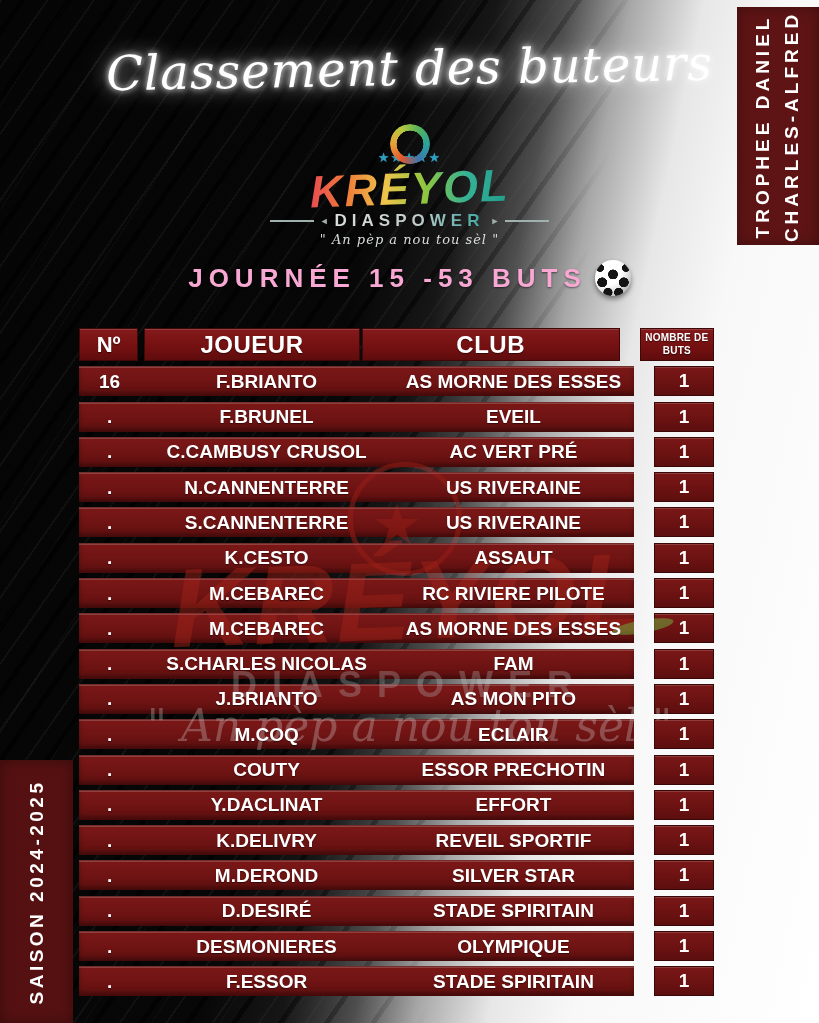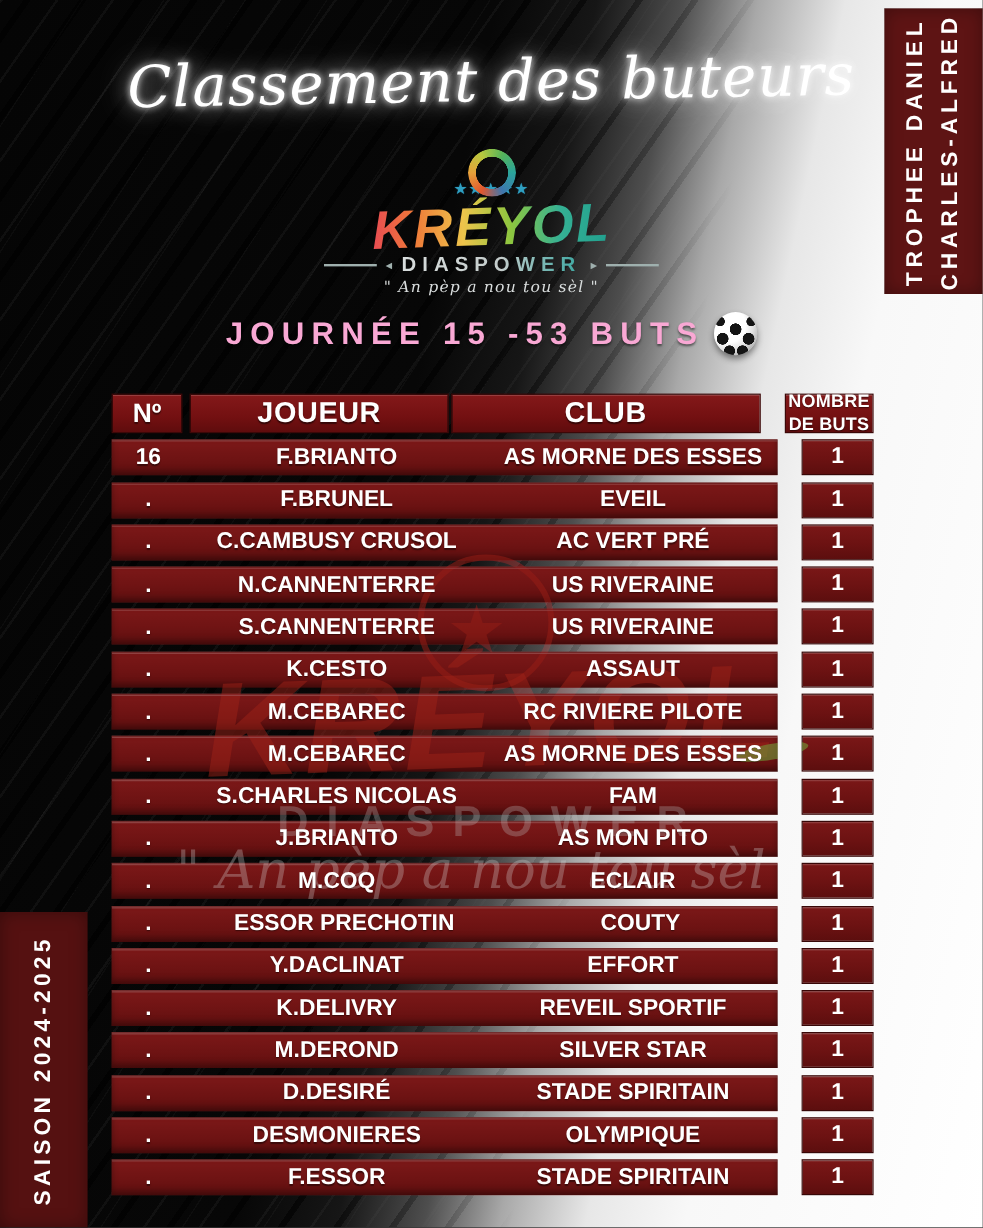--- a/index.html
+++ b/index.html
@@ -65,33 +65,33 @@
         radial-gradient(circle at 50% 40%, #141414 0 17%, transparent 18%),
         radial-gradient(circle at 20% 62%, #141414 0 13%, transparent 14%),
         radial-gradient(circle at 80% 62%, #141414 0 13%, transparent 14%),
         radial-gradient(circle at 36% 90%, #141414 0 11%, transparent 12%),
         radial-gradient(circle at 66% 90%, #141414 0 11%, transparent 12%),
         radial-gradient(circle at 86% 22%, #141414 0 9%, transparent 10%),
         radial-gradient(circle at 14% 22%, #141414 0 9%, transparent 10%),
         radial-gradient(circle at 32% 30%, #ffffff 0 42%, #e3e3e3 60%, #a5a5a5 86%, #6f6f6f 100%);
       box-shadow:0 3px 5px rgba(0,0,0,.45);}
   
-  .table{position:absolute;left:93px;top:328px;width:635px;display:flex;
+  .table{position:absolute;left:79px;top:328px;width:635px;display:flex;
       flex-direction:column;gap:5.3px;z-index:4;}
   .hrow,.trow{display:flex;align-items:stretch;}
   .hrow{height:33px;}
   .trow{height:30px;}
   .hcell{background:linear-gradient(180deg,#84191a 0%,#731011 60%,#5f0c0d 100%);
       border:1px solid #3c0808;box-sizing:border-box;color:#fff;font-weight:bold;
       display:flex;align-items:center;justify-content:center;
       box-shadow:inset 0 1px 0 rgba(255,255,255,.16);text-shadow:0 1px 1px rgba(0,0,0,.5);}
   .h-rank{width:64px;font-size:22px;}
   .h-player{width:233px;margin-left:6px;font-size:24px;letter-spacing:.5px;}
   .h-club{width:279px;margin-left:2px;font-size:24px;letter-spacing:.5px;}
-  .h-goals{width:80px;margin-left:20px;font-size:15px;line-height:1.25;
+  .h-goals{width:80px;margin-left:20px;font-size:10px;line-height:1.25;
       text-align:center;letter-spacing:.2px;padding:0 2px;}
   .rowbar{width:555px;display:flex;align-items:center;
       background:linear-gradient(180deg,#7c1818 0%,#6e1313 55%,#5e0f0f 100%);
       box-shadow:inset 0 1px 0 rgba(255,255,255,.18), inset 0 -3px 5px rgba(0,0,0,.35);
       border-top:1px solid rgba(255,255,255,.12);box-sizing:border-box;gap:12px;}
   .cell{color:#fff;font-weight:bold;font-size:19px;text-align:center;
       text-shadow:0 1px 1px rgba(0,0,0,.45);}
   .c-rank{width:64px;}
   .c-player{width:239px;}
   .c-club{width:252px;}
@@ -260,22 +260,22 @@
         <div class="cell c-rank">.</div>
         <div class="cell c-player">M.COQ</div>
         <div class="cell c-club">ECLAIR</div>
       </div>
       <div class="goalbox">1</div>
     </div>
   
     <div class="trow">
       <div class="rowbar">
         <div class="cell c-rank">.</div>
+        <div class="cell c-player">COUTY</div>
         <div class="cell c-club">ESSOR PRECHOTIN</div>
-        <div class="cell c-player">COUTY</div>
       </div>
       <div class="goalbox">1</div>
     </div>
   
     <div class="trow">
       <div class="rowbar">
         <div class="cell c-rank">.</div>
         <div class="cell c-player">Y.DACLINAT</div>
         <div class="cell c-club">EFFORT</div>
       </div>

